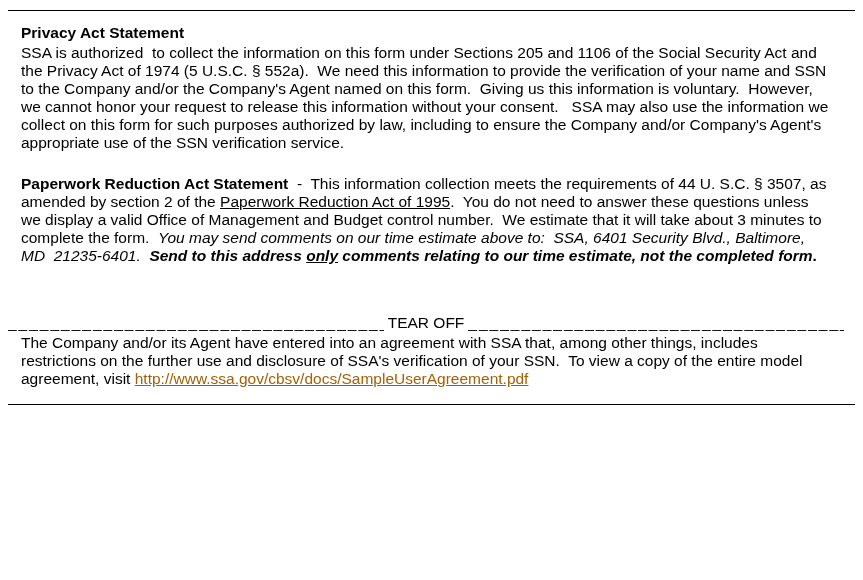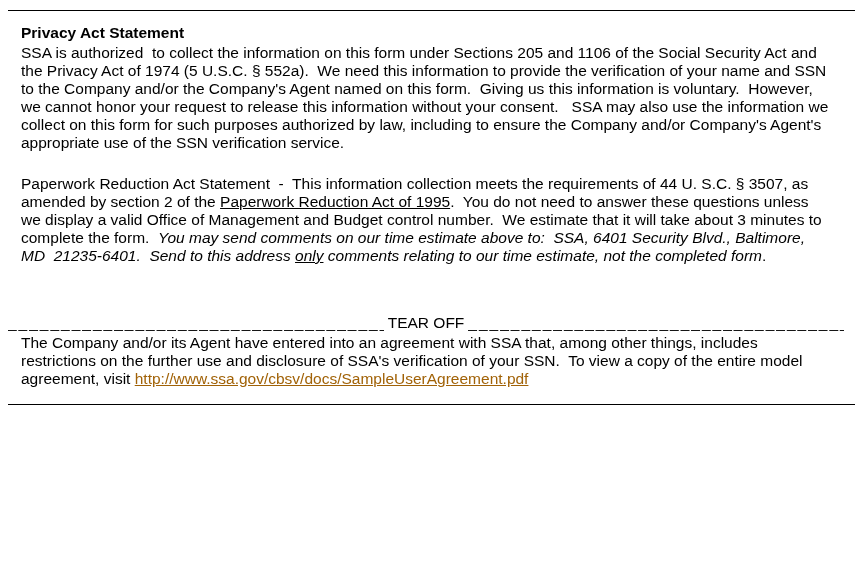--- a/index.html
+++ b/index.html
@@ -47,21 +47,21 @@
     white-space: pre;
     overflow: hidden;
   }
   .dashes {
     flex: 1 1 0;
     overflow: hidden;
     letter-spacing: 2px;
   }
   .tear-label { padding: 0 4px; flex: 0 0 auto; text-align: center; }
   .notice-heading { margin-top: 18px; }
-  .b { font-weight: normal; }
+  .b { font-weight: bold; }
   .i { font-style: italic; }
   .u { text-decoration: underline; }
   .link {
     color: #0000EE;
     text-decoration: underline;
     cursor: pointer;
   }
 </style>
 </head>
 <body>

